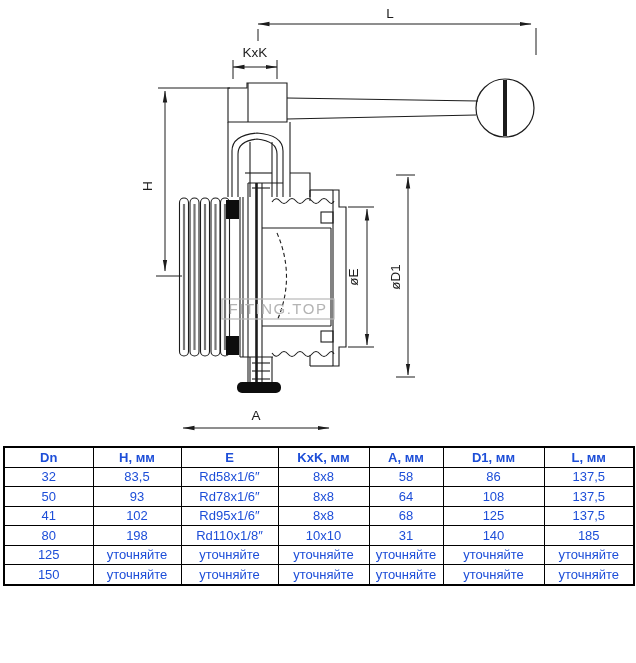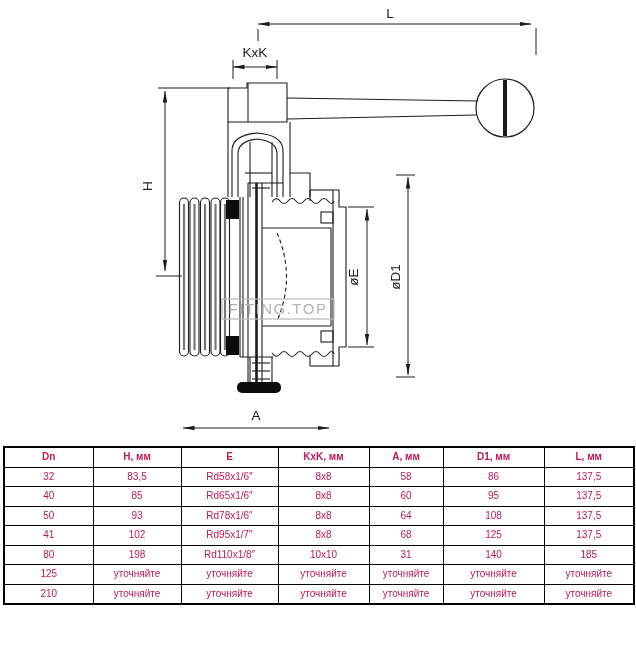--- a/index.html
+++ b/index.html
@@ -2,21 +2,21 @@
 <html><head>
 <meta charset="utf-8">
 <style>
   html,body{margin:0;padding:0;background:#ffffff;}
   body{width:636px;height:663px;position:relative;font-family:"Liberation Sans",sans-serif;-webkit-font-smoothing:antialiased;}
   .stage{position:absolute;left:0;top:0;width:636px;height:663px;background:#fff;overflow:hidden;}
   svg text{font-family:"Liberation Sans",sans-serif;fill:#1c1c1c;}
   .dim-label{font-size:13.5px;}
   .watermark-text{font-size:15px;letter-spacing:1.5px;fill:#b4b4b4;}
   .spec-table{position:absolute;left:3px;top:446px;width:630px;border-collapse:collapse;table-layout:fixed;
-              border:2.5px solid #000;font-size:10px;color:#be185d;}
+              border:2.5px solid #000;font-size:13px;color:#1d4ed8;}
   .spec-table th,.spec-table td{border:1.4px solid #000;text-align:center;vertical-align:middle;
               height:18.5px;padding:0;line-height:1;overflow:hidden;white-space:nowrap;}
   .spec-table th{font-weight:bold;}
 </style>
 </head>
 <body>
 
 <div class="stage">
 
   <svg width="636" height="446" viewBox="0 0 636 446" style="position:absolute;left:0;top:0;">
@@ -179,41 +179,32 @@
         <tr>
           <td>32</td>
           <td>83,5</td>
           <td>Rd58x1/6″</td>
           <td>8x8</td>
           <td>58</td>
           <td>86</td>
           <td>137,5</td>
         </tr>
         <tr>
-          <td>40</td>
-          <td>85</td>
-          <td>Rd65x1/6″</td>
-          <td>8x8</td>
-          <td>60</td>
-          <td>95</td>
-          <td>137,5</td>
-        </tr>
-        <tr>
           <td>50</td>
           <td>93</td>
           <td>Rd78x1/6″</td>
           <td>8x8</td>
           <td>64</td>
           <td>108</td>
           <td>137,5</td>
         </tr>
         <tr>
           <td>41</td>
           <td>102</td>
-          <td>Rd95x1/7″</td>
+          <td>Rd95x1/6″</td>
           <td>8x8</td>
           <td>68</td>
           <td>125</td>
           <td>137,5</td>
         </tr>
         <tr>
           <td>80</td>
           <td>198</td>
           <td>Rd110x1/8″</td>
           <td>10x10</td>
@@ -224,21 +215,21 @@
         <tr>
           <td>125</td>
           <td>уточняйте</td>
           <td>уточняйте</td>
           <td>уточняйте</td>
           <td>уточняйте</td>
           <td>уточняйте</td>
           <td>уточняйте</td>
         </tr>
         <tr>
-          <td>210</td>
+          <td>150</td>
           <td>уточняйте</td>
           <td>уточняйте</td>
           <td>уточняйте</td>
           <td>уточняйте</td>
           <td>уточняйте</td>
           <td>уточняйте</td>
         </tr>
       </tbody>
   </table>
 

